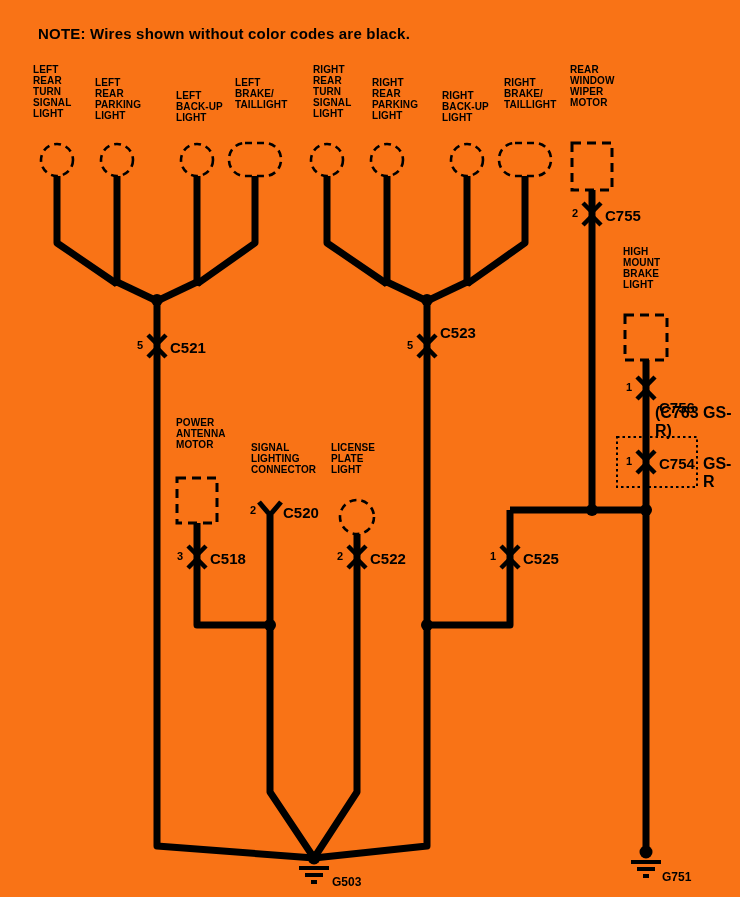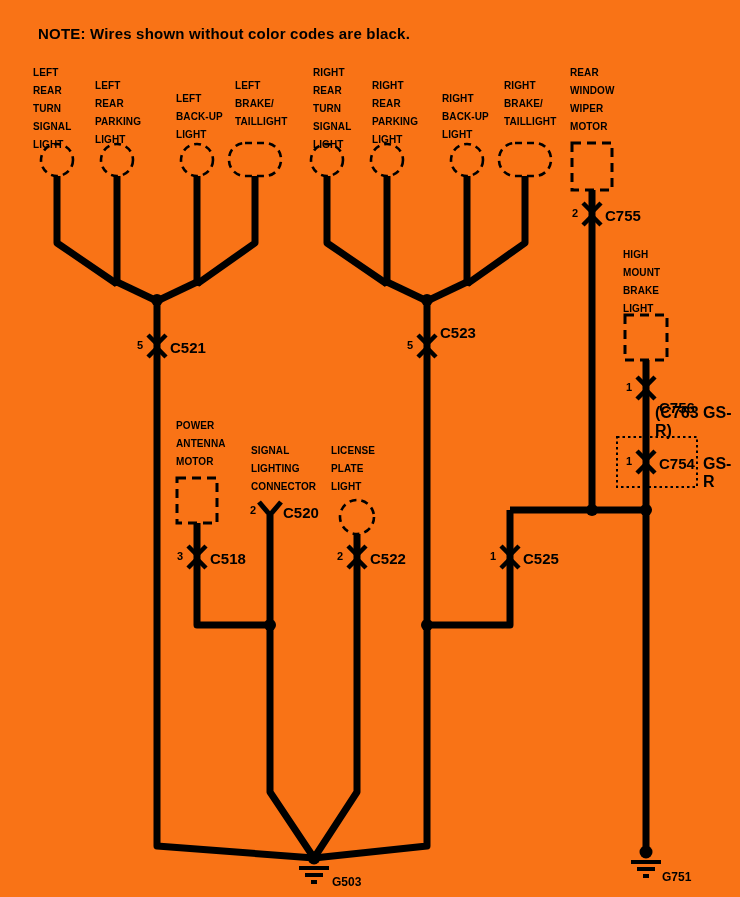--- a/index.html
+++ b/index.html
@@ -5,21 +5,21 @@
   html,body{margin:0;padding:0;background:#ffffff;}
   .canvas{
     position:relative;width:740px;height:897px;background:#f97316;
     font-family:"Liberation Sans",sans-serif;color:#000;overflow:hidden;
   }
   .svgabs{position:absolute;left:0;top:0;}
   .note{
     position:absolute;left:38px;top:25px;font-size:15px;font-weight:bold;letter-spacing:.2px;
   }
   .lbl{
-    position:absolute;font-size:10px;font-weight:bold;line-height:18px;
+    position:absolute;font-size:10px;font-weight:bold;line-height:11px;
     white-space:pre-line;letter-spacing:.1px;
   }
   .pin{position:absolute;width:16px;text-align:right;font-size:11px;font-weight:bold;}
   .cname{position:absolute;font-size:15px;font-weight:bold;}
   .ann{position:absolute;font-size:16px;font-weight:bold;}
   .gnd{position:absolute;font-size:12px;font-weight:bold;margin-top:12px;}
 </style>
 </head>
 <body>
 

